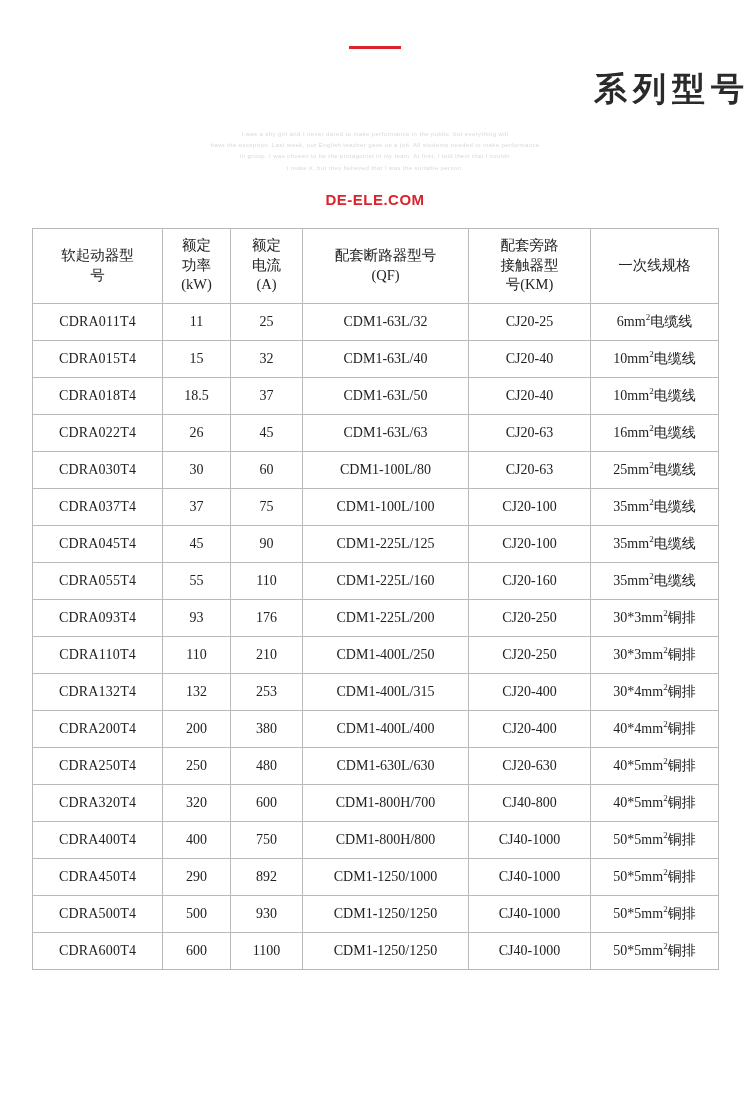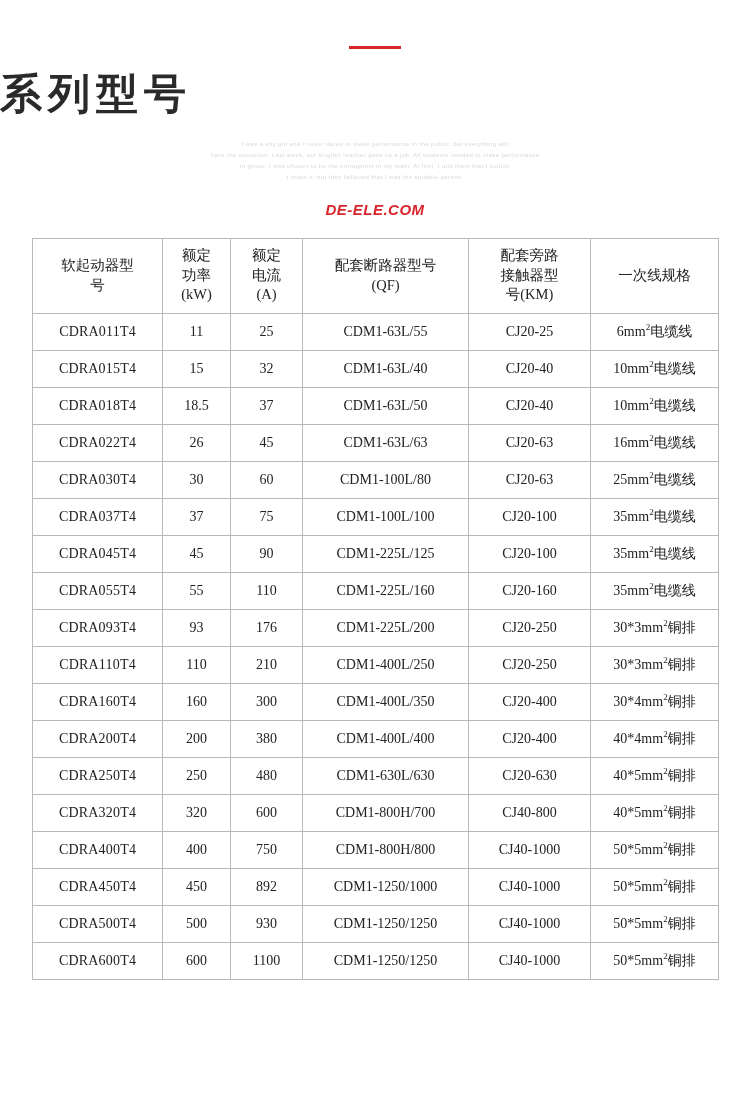--- a/index.html
+++ b/index.html
@@ -21,24 +21,24 @@
     background: #ffffff;
     box-sizing: border-box;
   }
   .top-rule {
     width: 52px;
     height: 3px;
     background: #d9242b;
     margin: 46px auto 0 auto;
   }
   .main-title {
-    text-align: left;
+    text-align: right;
     font-family: "Liberation Sans", "DejaVu Sans", sans-serif;
     font-weight: bold;
-    font-size: 42px;
+    font-size: 33px;
     letter-spacing: 6px;
     color: #2a2a2a;
     margin-top: 22px;
     line-height: 1.1;
   }
   .faint-block {
     text-align: center;
     margin-top: 22px;
     color: #d8d8d8;
     font-size: 6px;
@@ -50,21 +50,20 @@
     white-space: nowrap;
   }
   .site-url {
     text-align: center;
     margin-top: 17px;
     color: #d9242b;
     font-family: "Liberation Sans", "DejaVu Sans", sans-serif;
     font-weight: bold;
     font-size: 15px;
     letter-spacing: 0.5px;
-    font-style: italic;
   }
   .table-wrap {
     margin: 20px auto 0 auto;
     width: 686px;
   }
   table.spec {
     border-collapse: collapse;
     width: 100%;
     table-layout: fixed;
   }
@@ -162,21 +161,21 @@
           <th class="cn">
             <span class="l">一次线规格</span>
           </th>
         </tr>
       </thead>
       <tbody id="spec-body">
           <tr>
             <td class="model">CDRA011T4</td>
             <td>11</td>
             <td>25</td>
-            <td>CDM1-63L/55</td>
+            <td>CDM1-63L/32</td>
             <td>CJ20-25</td>
             <td class="cable"><span>6</span><span>mm</span><sup>2</sup><span class="cn">电缆线</span></td>
           </tr>
           <tr>
             <td class="model">CDRA015T4</td>
             <td>15</td>
             <td>32</td>
             <td>CDM1-63L/40</td>
             <td>CJ20-40</td>
             <td class="cable"><span>10</span><span>mm</span><sup>2</sup><span class="cn">电缆线</span></td>
@@ -239,24 +238,24 @@
           </tr>
           <tr>
             <td class="model">CDRA110T4</td>
             <td>110</td>
             <td>210</td>
             <td>CDM1-400L/250</td>
             <td>CJ20-250</td>
             <td class="cable"><span>30*3</span><span>mm</span><sup>2</sup><span class="cn">铜排</span></td>
           </tr>
           <tr>
-            <td class="model">CDRA160T4</td>
-            <td>160</td>
-            <td>300</td>
-            <td>CDM1-400L/350</td>
+            <td class="model">CDRA132T4</td>
+            <td>132</td>
+            <td>253</td>
+            <td>CDM1-400L/315</td>
             <td>CJ20-400</td>
             <td class="cable"><span>30*4</span><span>mm</span><sup>2</sup><span class="cn">铜排</span></td>
           </tr>
           <tr>
             <td class="model">CDRA200T4</td>
             <td>200</td>
             <td>380</td>
             <td>CDM1-400L/400</td>
             <td>CJ20-400</td>
             <td class="cable"><span>40*4</span><span>mm</span><sup>2</sup><span class="cn">铜排</span></td>
@@ -280,21 +279,21 @@
           <tr>
             <td class="model">CDRA400T4</td>
             <td>400</td>
             <td>750</td>
             <td>CDM1-800H/800</td>
             <td>CJ40-1000</td>
             <td class="cable"><span>50*5</span><span>mm</span><sup>2</sup><span class="cn">铜排</span></td>
           </tr>
           <tr>
             <td class="model">CDRA450T4</td>
-            <td>450</td>
+            <td>290</td>
             <td>892</td>
             <td>CDM1-1250/1000</td>
             <td>CJ40-1000</td>
             <td class="cable"><span>50*5</span><span>mm</span><sup>2</sup><span class="cn">铜排</span></td>
           </tr>
           <tr>
             <td class="model">CDRA500T4</td>
             <td>500</td>
             <td>930</td>
             <td>CDM1-1250/1250</td>

